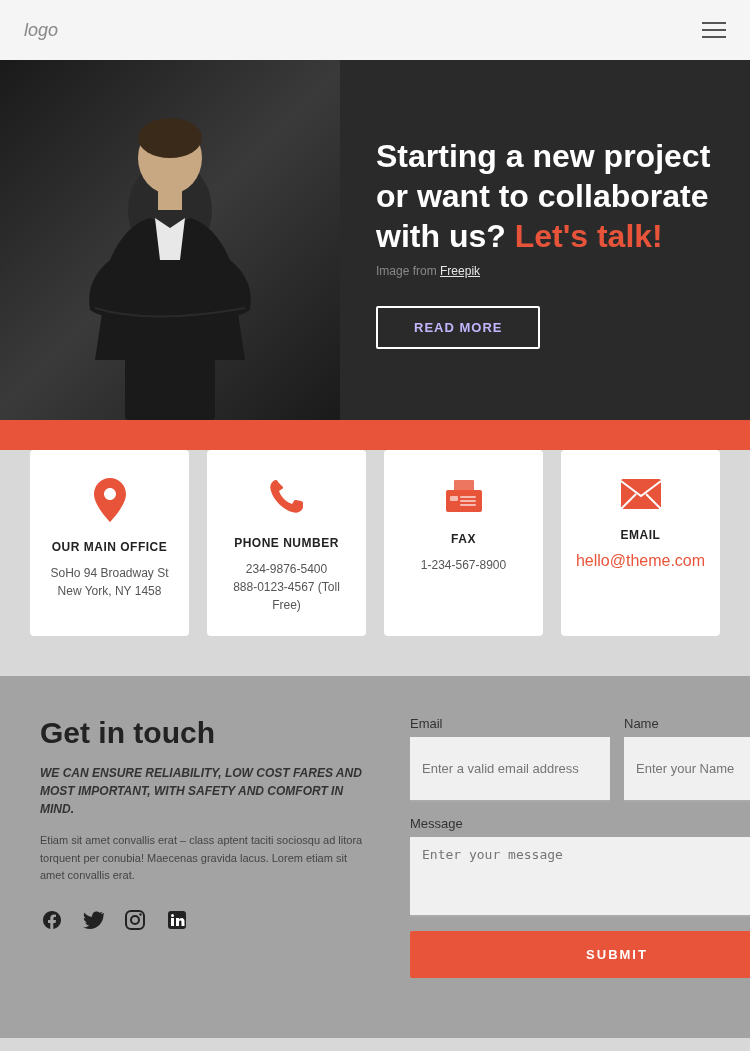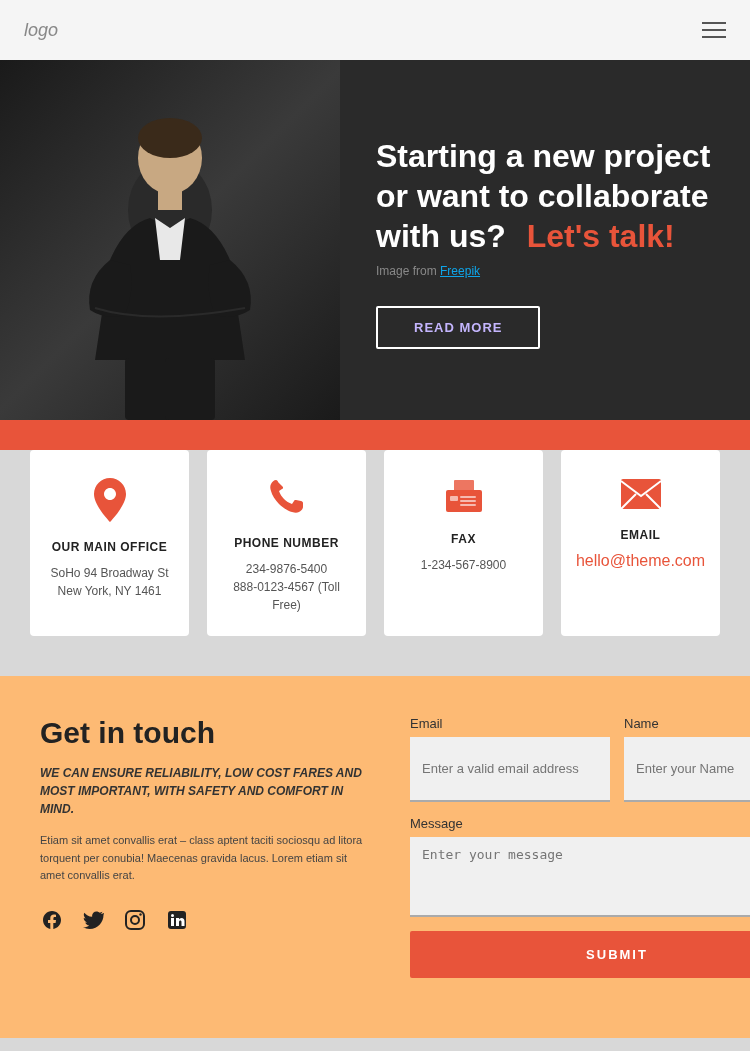--- a/index.html
+++ b/index.html
@@ -57,27 +57,27 @@
       flex-direction: column;
       justify-content: center;
     }
     .hero-title {
       color: #ffffff;
       font-size: 32px;
       font-weight: 700;
       line-height: 1.25;
       margin-bottom: 8px;
     }
-    .hero-title .accent { color: #e8543a; margin-left: 12px; }
+    .hero-title .accent { color: #e8543a; }
     .hero-source {
       color: #888;
       font-size: 12px;
       margin-bottom: 28px;
     }
-    .hero-source a { color: #0ea5e9; }
+    .hero-source a { color: #e5e5e5; }
     .hero-btn {
       display: inline-block;
       border: 2px solid #ffffff;
       color: #c4b5fd;
       padding: 12px 36px;
       font-size: 13px;
       font-weight: 600;
       letter-spacing: 1px;
       cursor: pointer;
       background: transparent;
@@ -131,21 +131,21 @@
     }
     .card-text {
       font-size: 12px;
       color: #555;
       line-height: 1.5;
     }
     .card-link { color: #e8543a; font-size: 16px; text-decoration: none; }
 
     
     .contact-section {
-      background: #fdba74;
+      background: #a3a3a3;
       padding: 40px 40px 60px 40px;
       display: flex;
       gap: 40px;
       align-items: flex-start;
     }
     .contact-left { flex: 0 0 330px; }
     .contact-title {
       font-size: 30px;
       font-weight: 700;
       color: #222;
@@ -289,21 +289,21 @@
 <div class="cards-section">
   <div class="cards-row">
 
     <div class="card">
       <div class="card-icon">
         <svg width="36" height="44" viewBox="0 0 36 44" xmlns="http://www.w3.org/2000/svg">
           <path d="M18 0C9.2 0 2 7.2 2 16c0 11.9 16 28 16 28s16-16.1 16-28C34 7.2 26.8 0 18 0zm0 22c-3.3 0-6-2.7-6-6s2.7-6 6-6 6 2.7 6 6-2.7 6-6 6z" fill="#e8543a"></path>
         </svg>
       </div>
       <div class="card-title">OUR MAIN OFFICE</div>
-      <div class="card-text">SoHo 94 Broadway St New York, NY 1461</div>
+      <div class="card-text">SoHo 94 Broadway St New York, NY 1458</div>
     </div>
 
     <div class="card">
       <div class="card-icon">
         <svg width="36" height="40" viewBox="0 0 36 40" xmlns="http://www.w3.org/2000/svg">
           <path d="M7 2C5 2 3 4 2 6c-1 2-1 4 0 7 1 4 4 9 8 13s9 7 13 8c3 1 5 1 7 0 2-1 4-3 4-5v-4c0-1-1-2-2-2l-5-1c-1 0-2 0-2 1l-2 3c-3-1-6-3-8-5s-4-5-5-8l3-2c1 0 1-1 1-2L9 4C9 3 8 2 7 2z" fill="#e8543a"></path>
         </svg>
       </div>
       <div class="card-title">PHONE NUMBER</div>
       <div class="card-text" style="white-space:pre-line;">234-9876-5400

